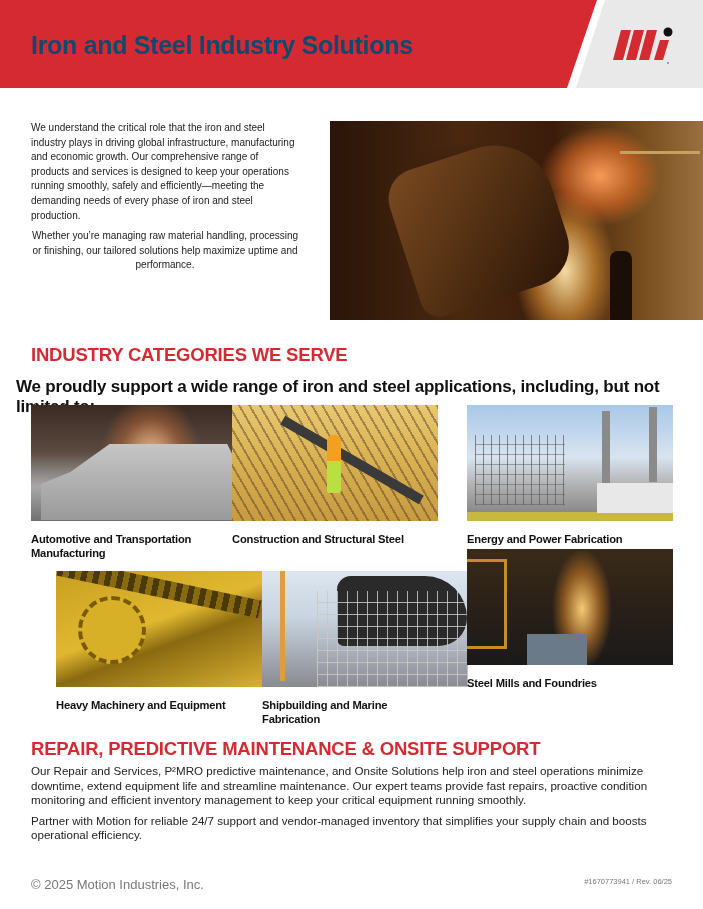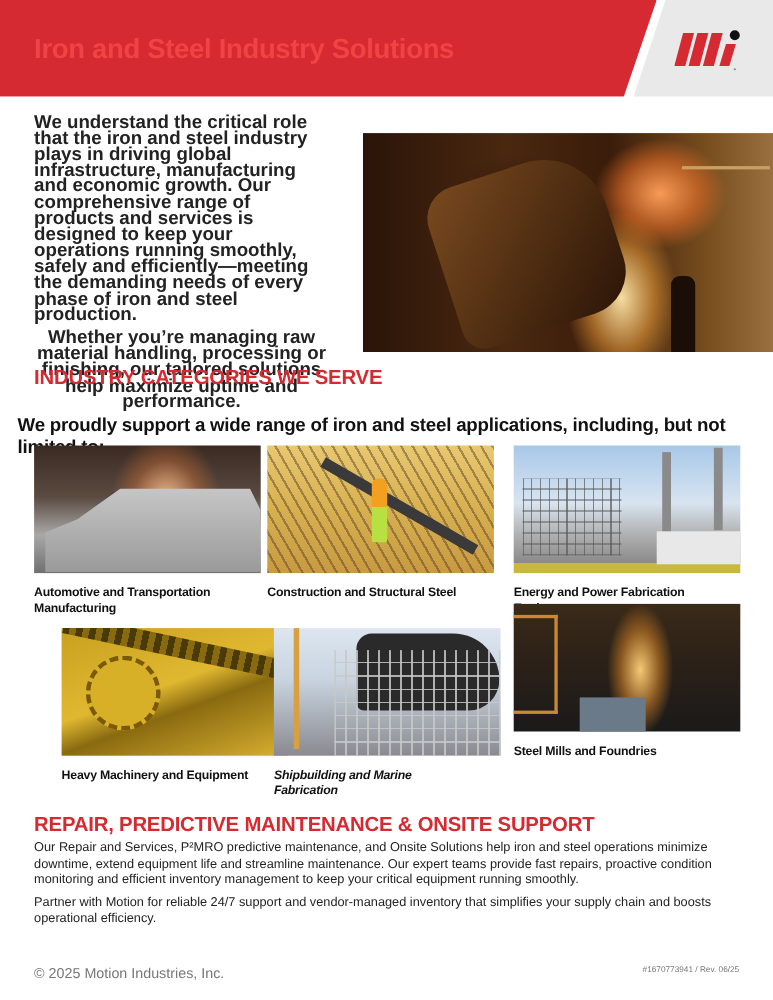--- a/index.html
+++ b/index.html
@@ -4,24 +4,24 @@
 <style>
   * { box-sizing: border-box; margin: 0; padding: 0; }
   html, body { width: 703px; height: 909px; background: #ffffff; overflow: hidden; }
   body { position: relative; font-family: "Liberation Sans", sans-serif; color: #1a1a1a; }
 
   .header { position: absolute; left: 0; top: 0; width: 703px; height: 88px; overflow: hidden; background: #ffffff; }
   .header .grey { position: absolute; left: 0; top: 0; width: 703px; height: 88px; background: #e9e9e9;
                   clip-path: polygon(605px 0, 703px 0, 703px 88px, 576px 88px); }
   .header .red { position: absolute; left: 0; top: 0; width: 703px; height: 88px; background: #d62a32;
                  clip-path: polygon(0 0, 597px 0, 567px 88px, 0 88px); }
-  .header h1 { position: absolute; left: 31px; top: 31px; font-size: 25px; font-weight: bold; color: #ef4444; letter-spacing: -0.3px; }
+  .header h1 { position: absolute; left: 31px; top: 31px; font-size: 25px; font-weight: bold; color: #0c4a6e; letter-spacing: -0.3px; }
   .logo { position: absolute; left: 613px; top: 26px; width: 62px; height: 38px; }
 
-  .intro { position: absolute; left: 31px; top: 104px; width: 268px; font-size: 17px; line-height: 14.6px; color: #222; font-weight: bold; }
+  .intro { position: absolute; left: 31px; top: 121px; width: 268px; font-size: 10px; line-height: 14.6px; color: #222; }
   .intro p + p { margin-top: 6px; text-align: center; }
 
   .hero { position: absolute; left: 330px; top: 121px; width: 373px; height: 199px; overflow: hidden;
           background:
             radial-gradient(ellipse 60px 50px at 270px 55px, rgba(255,160,90,0.95), rgba(230,110,40,0.6) 60%, transparent 100%),
             radial-gradient(ellipse 50px 80px at 235px 150px, rgba(255,230,170,0.95), rgba(255,170,60,0.5) 60%, transparent 100%),
             radial-gradient(ellipse 90px 70px at 140px 90px, #6b3a18, #3d200d 70%, transparent 100%),
             linear-gradient(90deg, #2a1408 0%, #4a2810 35%, #3a1c0a 60%, #7a5020 85%, #9a7040 100%); }
   .hero .ladle { position: absolute; left: 70px; top: 30px; width: 160px; height: 150px; border-radius: 30px 60px 40px 20px;
                  background: linear-gradient(135deg, #7a4a20, #4a2a10 60%, #2a1408); transform: rotate(-18deg); }
@@ -87,30 +87,30 @@
   <p>We understand the critical role that the iron and steel industry plays in driving global infrastructure, manufacturing and economic growth. Our comprehensive range of products and services is designed to keep your operations running smoothly, safely and efficiently—meeting the demanding needs of every phase of iron and steel production.</p>
   <p>Whether you’re managing raw material handling, processing or finishing, our tailored solutions help maximize uptime and performance.</p>
 </div>
 
 <div class="hero">
   <div class="ladle"></div>
   <div class="rail"></div>
   <div class="worker"></div>
 </div>
 
-<div class="sec-title" style="top:332px;">INDUSTRY CATEGORIES WE SERVE</div>
+<div class="sec-title" style="top:344px;">INDUSTRY CATEGORIES WE SERVE</div>
 <div class="sec-sub">We proudly support a wide range of iron and steel applications, including, but not limited to:</div>
 
 <div class="card" style="left:31px; top:405px;">
   <div class="img img-auto">
       <div class="car"></div>
     </div>
   <div class="label">Automotive and Transportation Manufacturing</div>
 </div>
-<div class="card" style="left:243px; top:405px;">
+<div class="card" style="left:232px; top:405px;">
   <div class="img img-constr">
     <div class="grid"></div>
     <div class="beam"></div>
     <div class="person"></div>
   </div>
   <div class="label">Construction and Structural Steel</div>
 </div>
 <div class="card" style="left:467px; top:405px;">
   <div class="img img-energy">
     <div class="pylon"></div>
@@ -121,21 +121,21 @@
   <div class="label">Energy and Power Fabrication Equipment</div>
 </div>
 
 <div class="card" style="left:31px; top:571px;margin-left:25px;">
   <div class="img img-heavy">
     <div class="track"></div>
     <div class="gear"></div>
   </div>
   <div class="label">Heavy Machinery and Equipment</div>
 </div>
-<div class="card" style="left:249px; top:571px;font-style:italic;">
+<div class="card" style="left:262px; top:571px;">
   <div class="img img-ship">
     <div class="hull"></div>
     <div class="scaf"></div>
     <div class="crane"></div>
   </div>
   <div class="label">Shipbuilding and Marine Fabrication</div>
 </div>
 <div class="card" style="left:467px; top:549px;">
   <div class="img img-mill">
     <div class="frame"></div>

